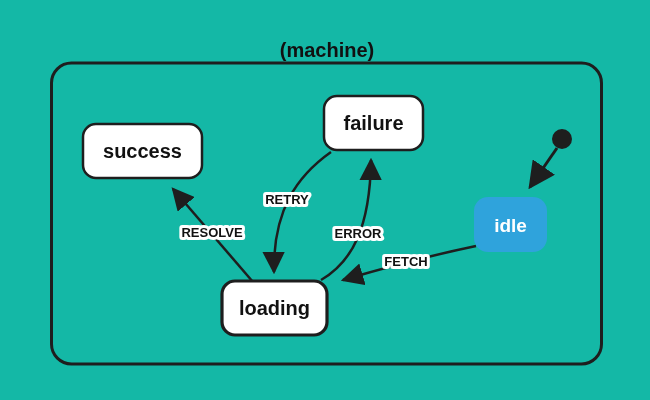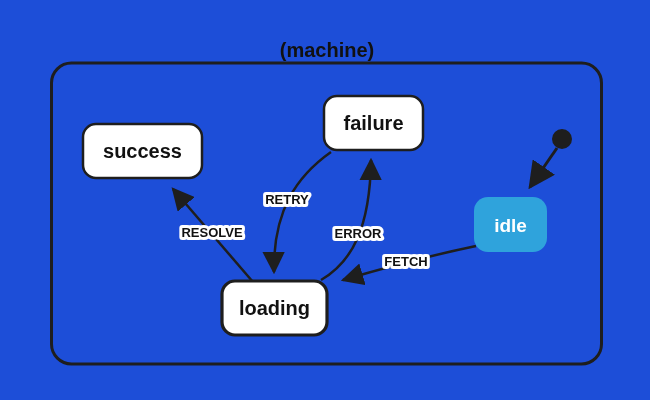--- a/index.html
+++ b/index.html
@@ -1,19 +1,19 @@
 <!DOCTYPE html>
 <html><head>
 <meta charset="utf-8">
 <style>
   html,body{margin:0;padding:0;background:#ffffff;}
   .canvas{
     position:relative;
     width:650px;height:400px;
-    background:#1d4ed8;
+    background:#14b8a6;
     font-family:"Liberation Sans", sans-serif;
     overflow:hidden;
   }
   svg text{
     font-family:"Liberation Sans", sans-serif;
     text-anchor:middle;
     font-weight:bold;
   }
   .diagram-title{ font-size:20px; fill:#111111; }
   .state-label{ font-size:20px; fill:#111111; }

